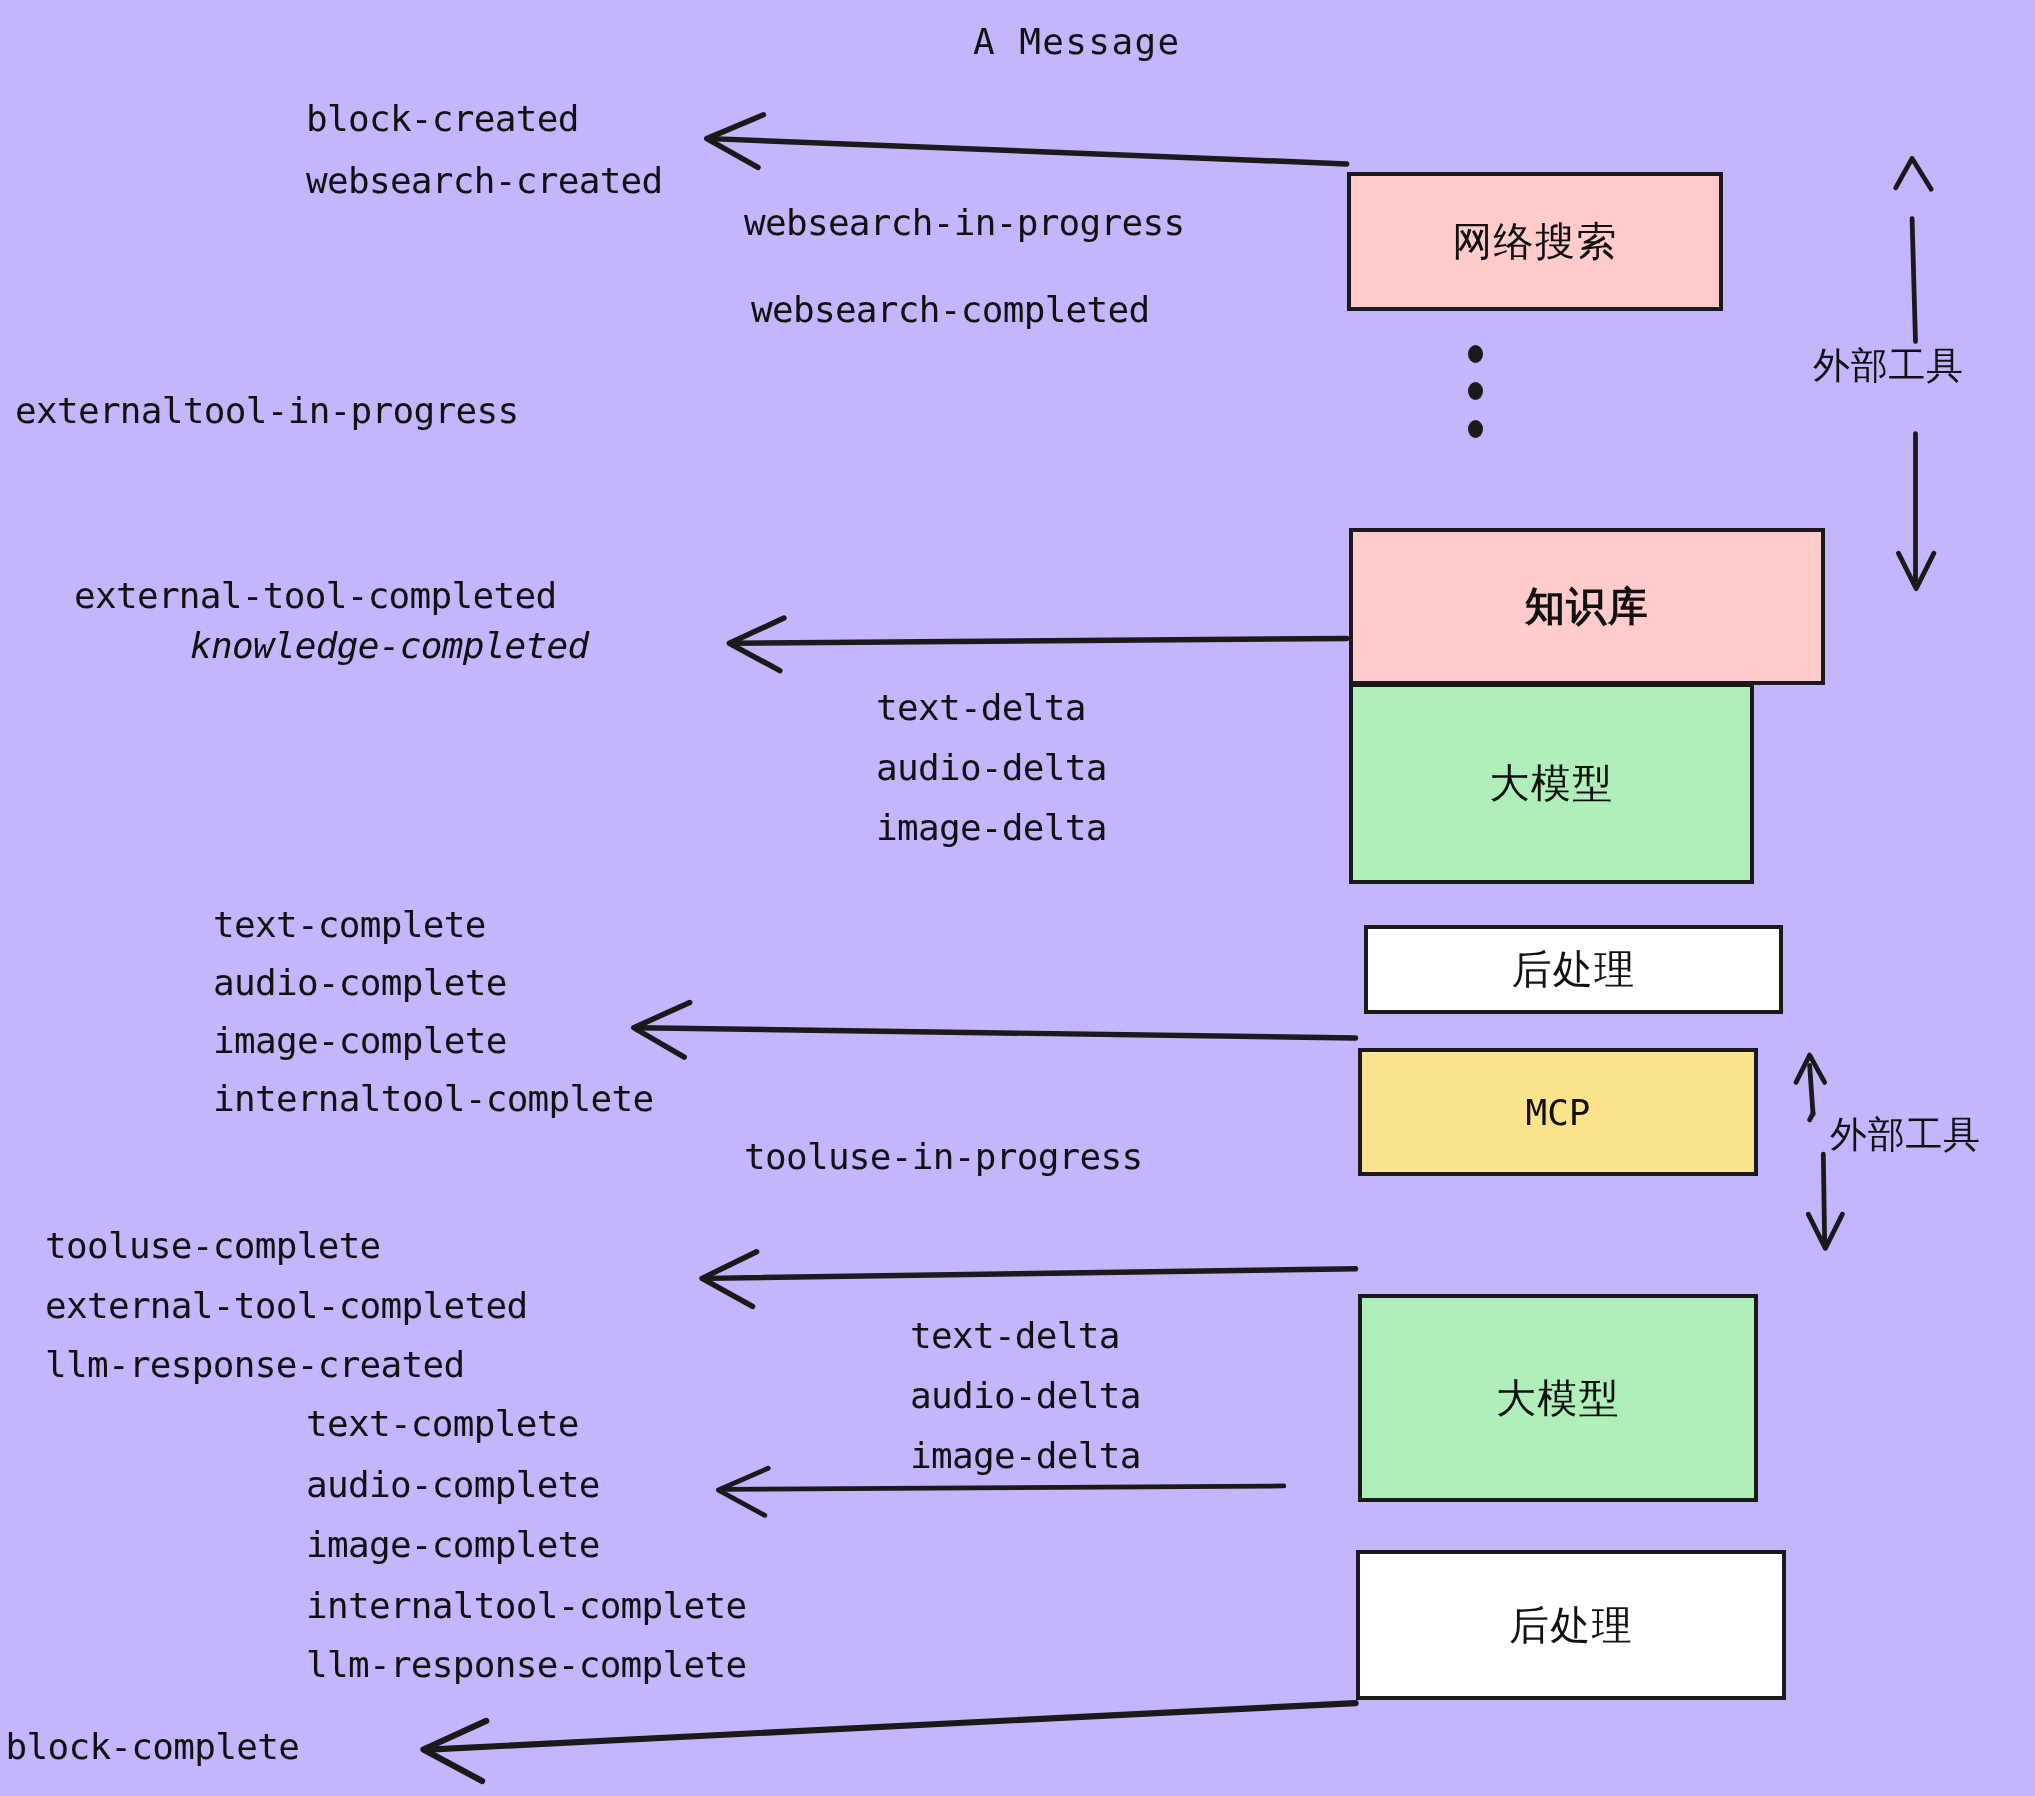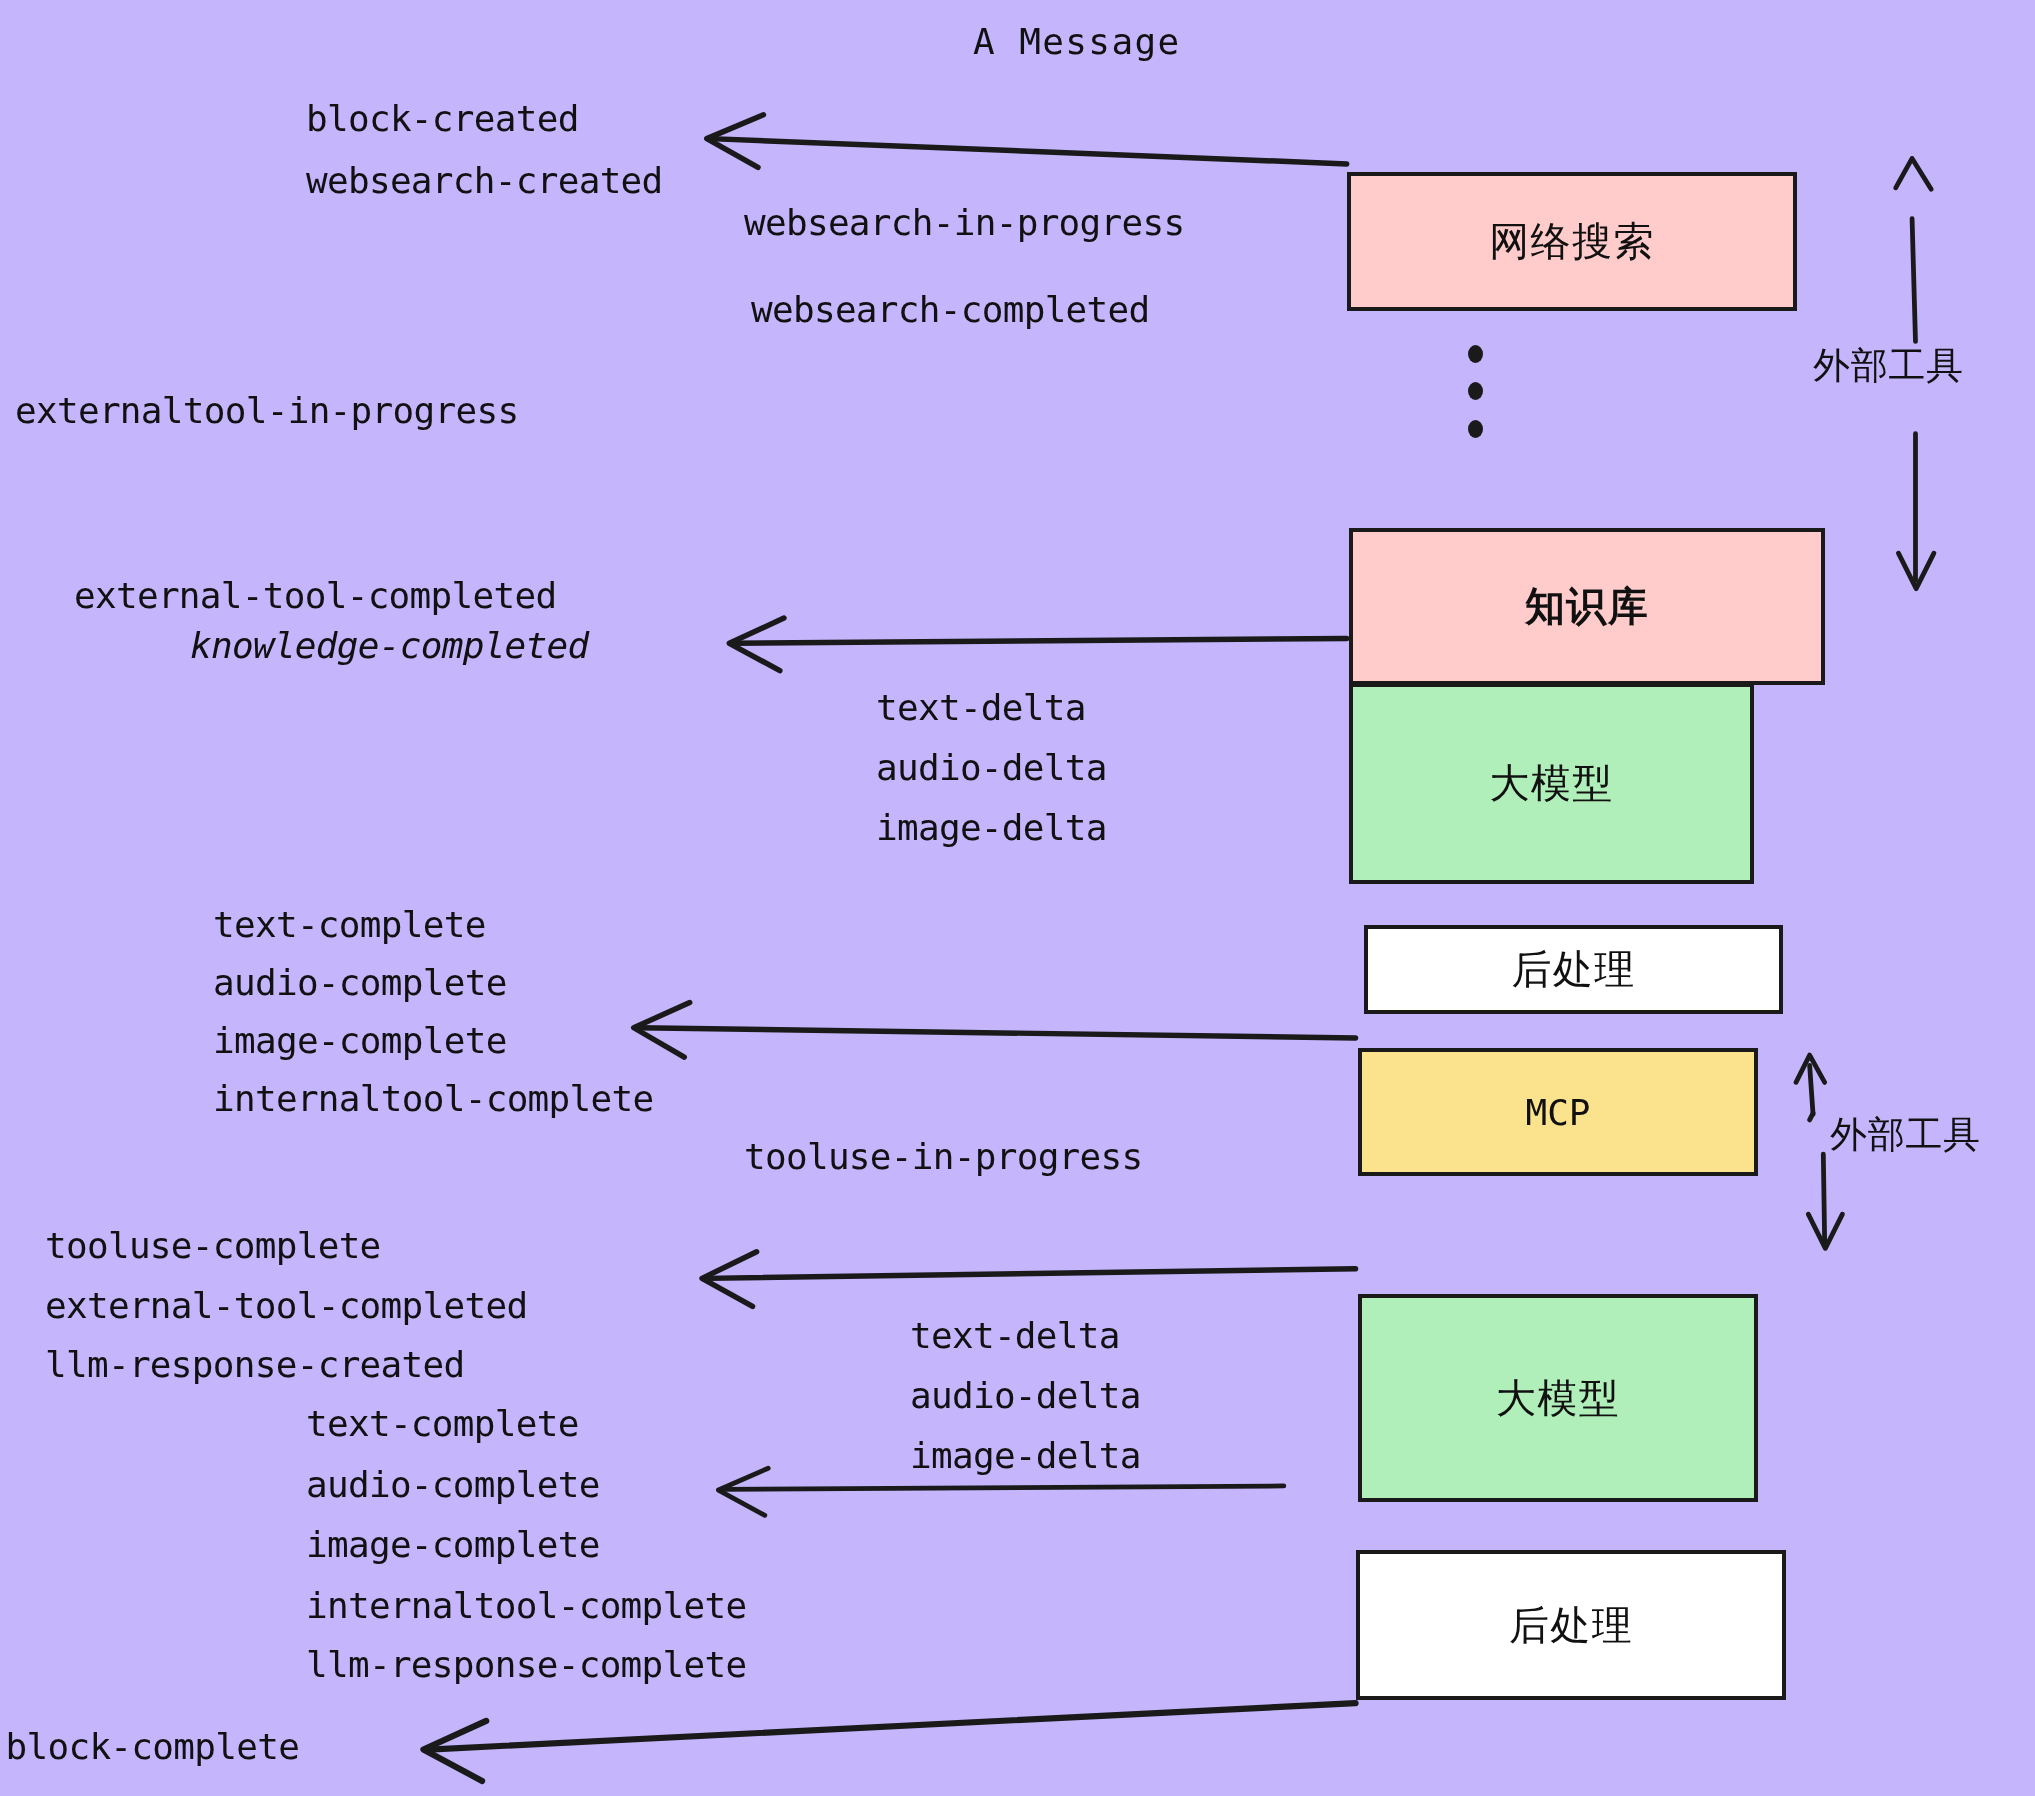--- a/index.html
+++ b/index.html
@@ -117,21 +117,21 @@
       <line x1="2650" y1="1560" x2="2655" y2="1632" stroke="#1a1a1a" stroke-width="7" stroke-linecap="round"></line>
       <polyline points="2630,1585 2650,1545 2672,1585" fill="none" stroke="#1a1a1a" stroke-width="7" stroke-linecap="round" stroke-linejoin="round"></polyline>
       <line x1="2670" y1="1690" x2="2672" y2="1820" stroke="#1a1a1a" stroke-width="7" stroke-linecap="round"></line>
       <polyline points="2648,1778 2673,1828 2698,1778" fill="none" stroke="#1a1a1a" stroke-width="7" stroke-linecap="round" stroke-linejoin="round"></polyline>
     </g>
   </svg>
 
   <div class="sidelbl" style="left:1813px;top:341px;">外部工具</div>
   <div class="sidelbl" style="left:1830px;top:1110px;">外部工具</div>
 
-  <div class="box" style="left:1347px;top:172px;width:450px;height:139px;background:#FFCCCB;">
+  <div class="box" style="left:1347px;top:172px;width:376px;height:139px;background:#FFCCCB;">
     <span>网络搜索</span>
   </div>
 
   <div class="dot" style="left:1468px;top:345px;"></div>
   <div class="dot" style="left:1468px;top:382px;"></div>
   <div class="dot" style="left:1468px;top:420px;"></div>
 
   <div class="box" style="left:1349px;top:528px;width:476px;height:157px;background:#FFCCCB;font-weight:bold;">
     <span>知识库</span>
   </div>

